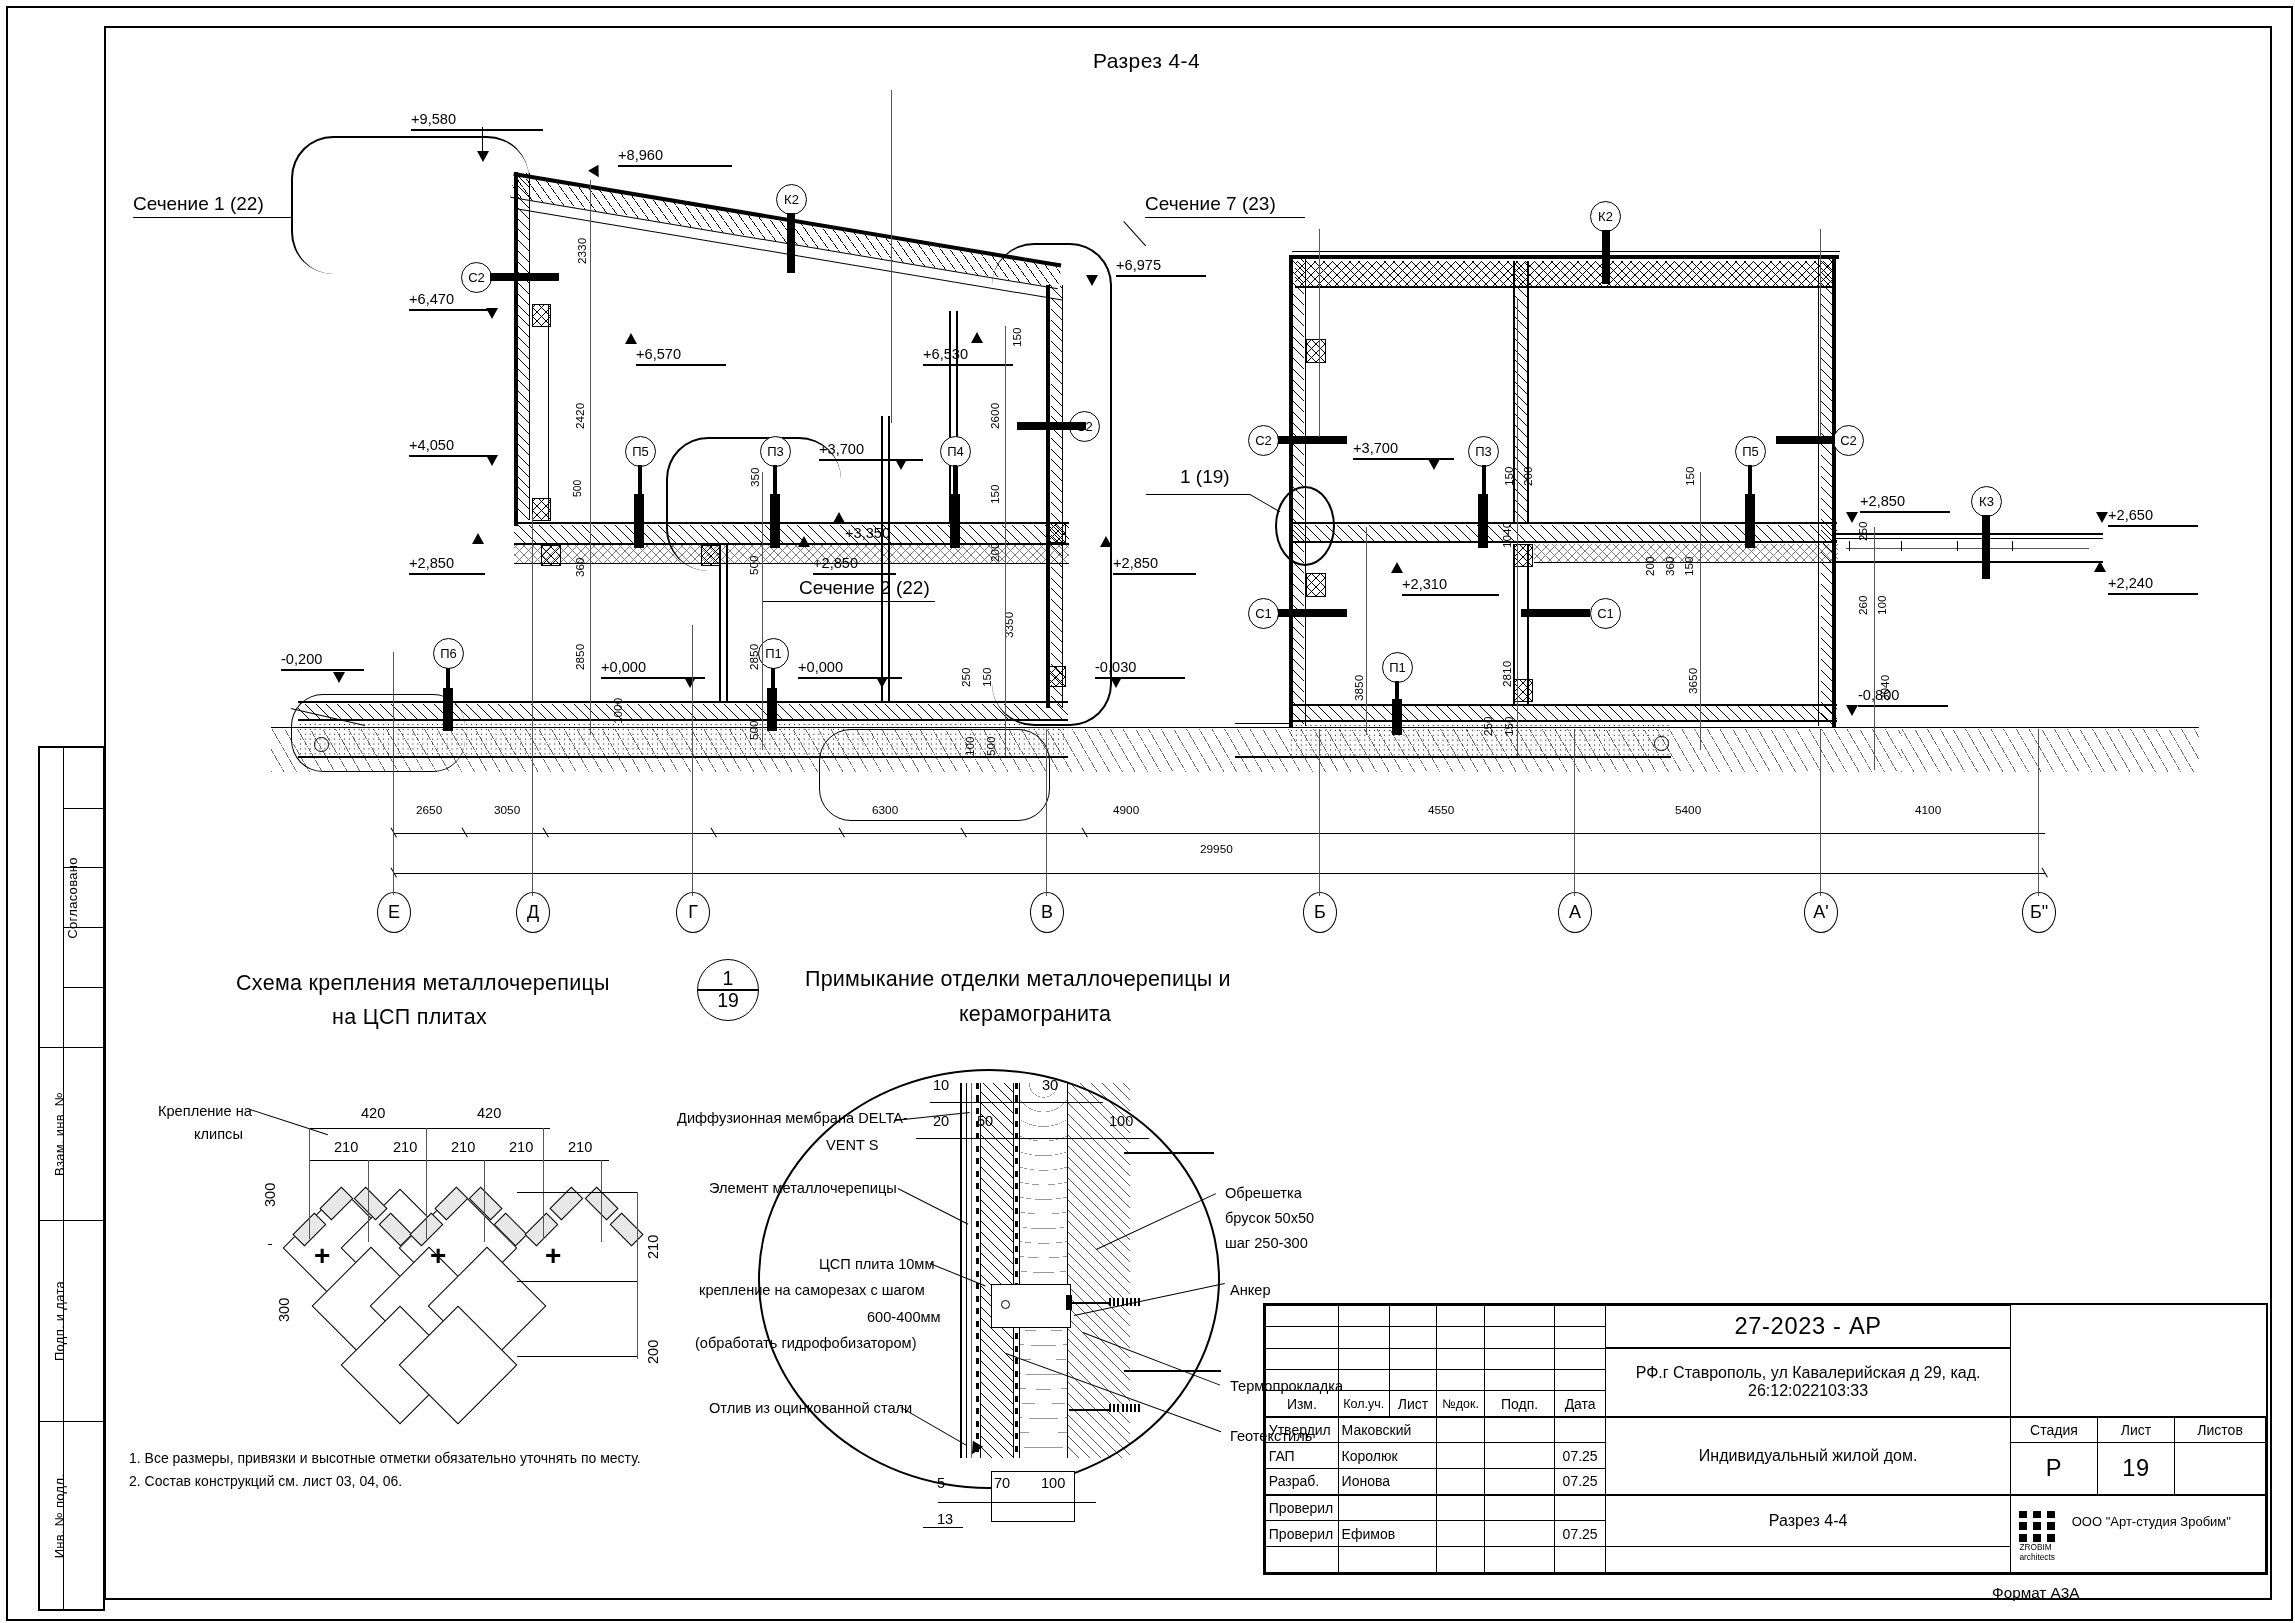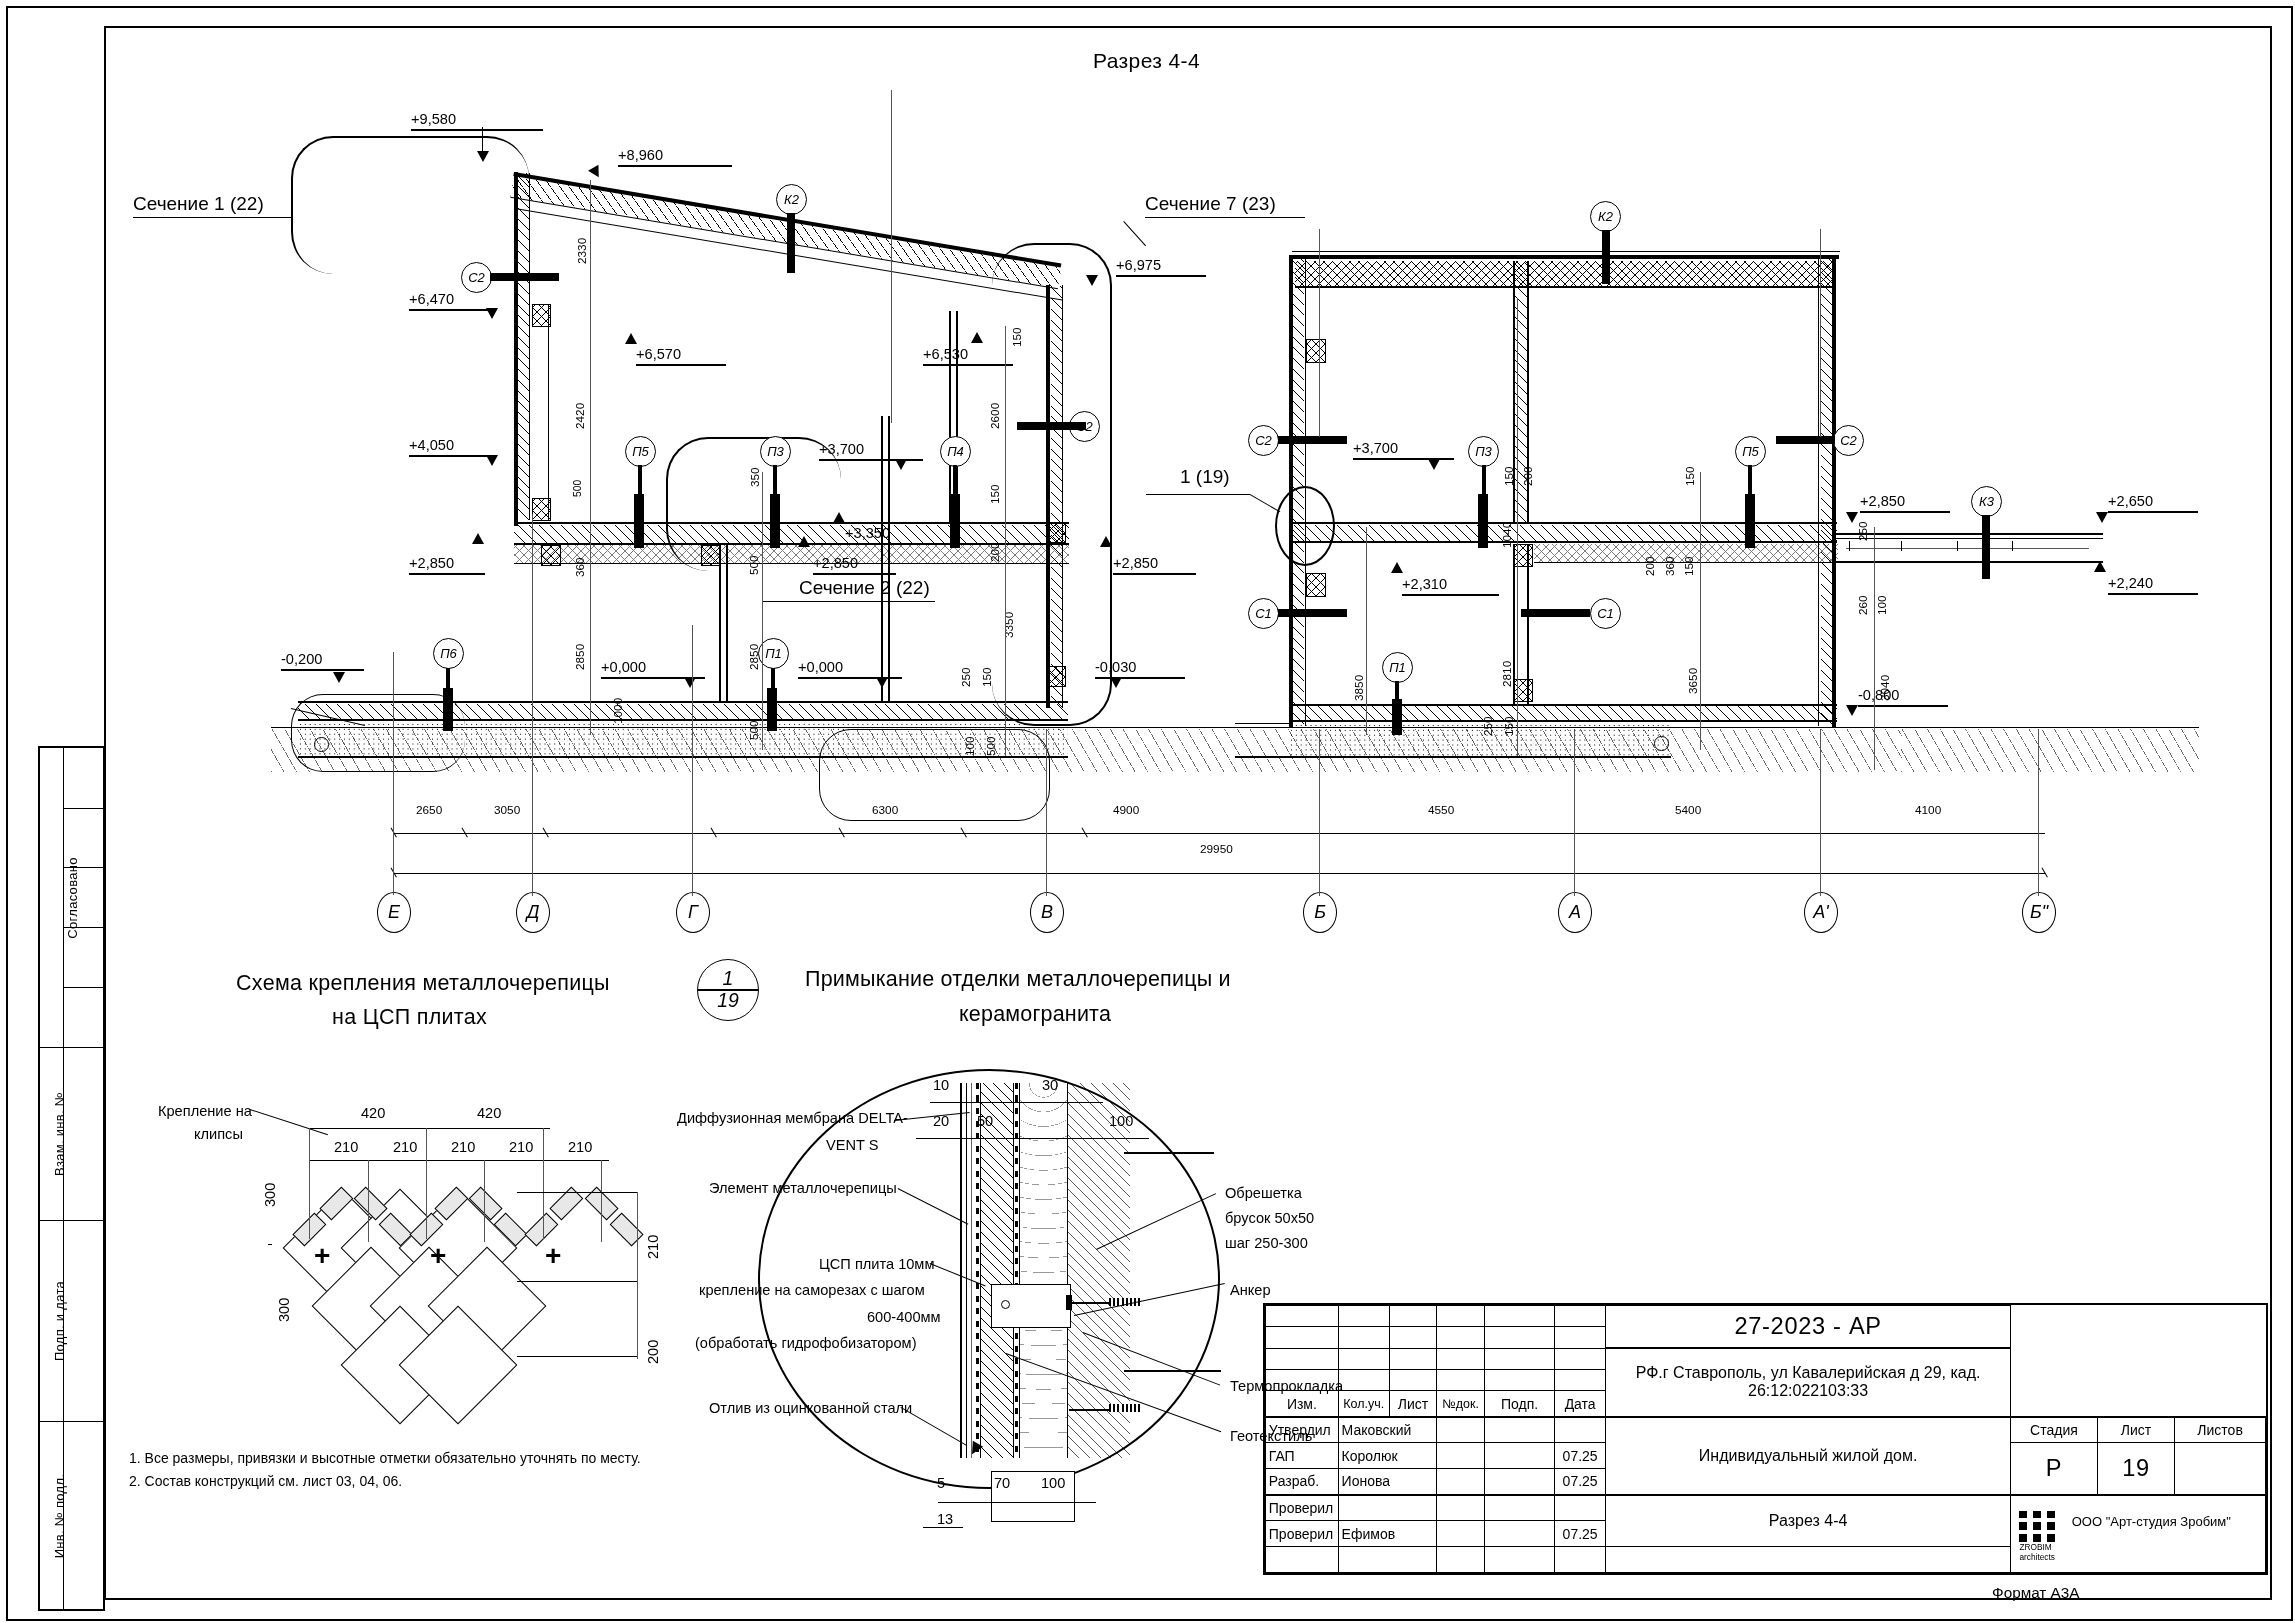--- a/index.html
+++ b/index.html
@@ -36,21 +36,21 @@
   .v3{width:2.1px;}
   .v5{width:4.2px;}
   .thin{background:#555;}
   
   .elev{position:absolute;font-size:14.6px;white-space:nowrap;}
   .elev .bar{position:absolute;left:0;bottom:-3.5px;height:1.4px;background:#000;}
   .arrowdn{position:absolute;width:0;height:0;border-left:6.2px solid transparent;
            border-right:6.2px solid transparent;border-top:11px solid #000;}
   
   .bub{position:absolute;border:1.4px solid #000;border-radius:50%;
-       display:flex;align-items:center;justify-content:center;font-size:15.3px;background:#fff;font-style:italic;}
+       display:flex;align-items:center;justify-content:center;font-size:15.3px;background:#fff;}
   .bub.ax{width:32px;height:39px;font-size:18px;}
   .bub.tag{width:29px;height:29px;font-size:13px;}
   .bub.det{width:60px;height:60px;font-size:19.4px;flex-direction:column;background:#fff;}
   .bub.det .up{line-height:1;margin-bottom:0.7px;}
   .bub.det .mid{width:100%;height:1.4px;background:#000;}
   .bub.det .dn{line-height:1;margin-top:0.7px;}
   
   .hatch45{background-image:repeating-linear-gradient(45deg,#000 0 0.7px,transparent 0.7px 7.6px);}
   .hatchX{background-image:repeating-linear-gradient(45deg,#000 0 0.7px,transparent 0.7px 6.2px),
                           repeating-linear-gradient(-45deg,#000 0 0.7px,transparent 0.7px 6.2px);}
@@ -323,21 +323,21 @@
     <i class="bar" style="width:97px"></i>
   </div>
   <div class="arrowdn" style="left:1391px;top:562px;transform:rotate(180deg)"></div>
 
   <div class="elev" style="left:1860px;top:493px">
     <span>+2,850</span>
     <i class="bar" style="width:90px"></i>
   </div>
   <div class="arrowdn" style="left:1846px;top:512px"></div>
 
-  <div class="elev" style="left:2108px;top:493px">
+  <div class="elev" style="left:2108px;top:507px">
     <span>+2,650</span>
     <i class="bar" style="width:90px"></i>
   </div>
   <div class="arrowdn" style="left:2096px;top:512px"></div>
 
   <div class="elev" style="left:2108px;top:575px">
     <span>+2,240</span>
     <i class="bar" style="width:90px"></i>
   </div>
   <div class="arrowdn" style="left:2094px;top:561px;transform:rotate(180deg)"></div>

